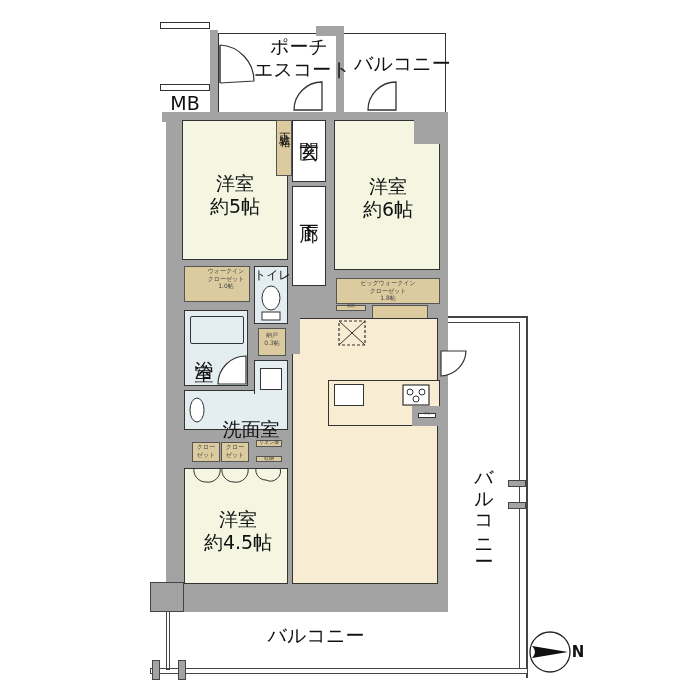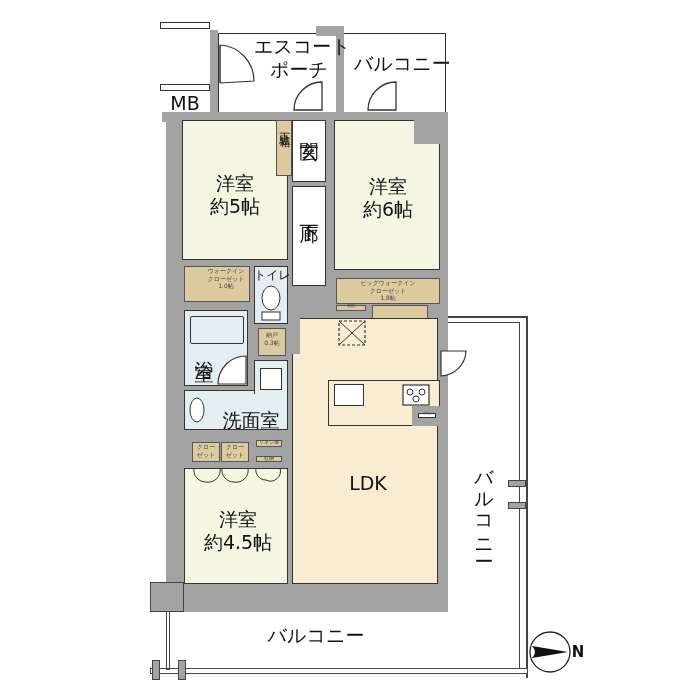--- a/index.html
+++ b/index.html
@@ -23,22 +23,22 @@
 
 <div class="abs" style="left:160px;top:22px;width:50px;height:7px;border:1.5px solid #333;background:#fff;"></div>
 <div class="abs" style="left:160px;top:84px;width:50px;height:7px;border:1.5px solid #333;background:#fff;"></div>
 <div class="abs wall" style="left:210px;top:30px;width:8px;height:82px;"></div>
 <div class="abs" style="left:218px;top:33px;width:120px;height:80px;border:1.5px solid #333;border-bottom:none;background:#fff;"></div>
 <div class="abs wall" style="left:316px;top:26px;width:22px;height:10px;"></div>
 <div class="abs wall" style="left:336px;top:26px;width:8px;height:90px;"></div>
 <div class="abs" style="left:344px;top:33px;width:102px;height:80px;border:1.5px solid #333;border-bottom:none;border-left:none;background:#fff;"></div>
 
 <div class="label big" style="left:254px;top:35px;width:90px;">
+  <div>ポーチ</div>
   <div>エスコート</div>
-  <div>ポーチ</div>
 </div>
 <div class="label big" style="left:354px;top:52px;width:90px;">バルコニー</div>
 <div class="label big" style="left:164px;top:92px;width:42px;">MB</div>
 
 <svg style="left:218px;top:45px;" width="36" height="42">
   <line x1="2" y1="0" x2="2" y2="38" stroke="#333" stroke-width="1.5"></line>
   <path d="M2,0 A36,36 0 0 1 36,36 L2,38" fill="none" stroke="#333" stroke-width="1.2"></path>
 </svg>
 <svg style="left:292px;top:80px;" width="32" height="34">
   <path d="M30,2 A28,28 0 0 0 2,30 L30,30 Z" fill="#fff" stroke="#333" stroke-width="1.3"></path>
@@ -109,21 +109,21 @@
   <div>納戸</div>
   <div>0.3帖</div>
 </div>
 
 <div class="abs room-blue" style="left:184px;top:390px;width:104px;height:40px;border:1.5px solid #333;"></div>
 <div class="abs room-blue" style="left:254px;top:360px;width:34px;height:34px;border:1.5px solid #333;border-bottom:none;"></div>
 <div class="abs" style="left:260px;top:368px;width:22px;height:22px;border:1.2px solid #333;background:#fff;"></div>
 <svg style="left:186px;top:394px;" width="22" height="32">
   <ellipse cx="11" cy="16" rx="7" ry="12" fill="#fff" stroke="#333" stroke-width="1"></ellipse>
 </svg>
-<div class="label big" style="left:214px;top:409px;width:74px;">洗面室</div>
+<div class="label big" style="left:214px;top:418px;width:74px;">洗面室</div>
 
 <div class="abs closet" style="left:192px;top:442px;width:28px;height:20px;"></div>
 <div class="label tiny" style="left:192px;top:443px;width:28px;">
   <div>クロー</div>
   <div>ゼット</div>
 </div>
 <div class="abs closet" style="left:221px;top:442px;width:28px;height:20px;"></div>
 <div class="label tiny" style="left:221px;top:443px;width:28px;">
   <div>クロー</div>
   <div>ゼット</div>
@@ -156,21 +156,20 @@
 <svg style="left:402px;top:384px;" width="28" height="22">
   <rect x="1" y="1" width="26" height="20" fill="#fff" stroke="#333" stroke-width="1.2"></rect>
   <circle cx="8" cy="8" r="3" fill="none" stroke="#333"></circle>
     <circle cx="20" cy="8" r="3" fill="none" stroke="#333"></circle>
   <circle cx="14" cy="15" r="3" fill="none" stroke="#333"></circle>
 </svg>
 <div class="abs wall" style="left:412px;top:406px;width:28px;height:20px;"></div>
 <div class="abs" style="left:418px;top:413px;width:18px;height:5px;background:#fff;border:1px solid #333;"></div>
 <div class="label" style="left:418px;top:412px;width:18px;font-size:4px;color:#555;">PS</div>
 <div class="label big" style="left:320px;top:472px;width:96px;">
-  <div>LDK</div>
 </div>
 <svg style="left:440px;top:350px;" width="36" height="30">
   <path d="M1,1 L1,26 A26,26 0 0 0 26,1 Z" fill="#fff" stroke="#333" stroke-width="1.2"></path>
 </svg>
 
 <div class="abs" style="left:448px;top:316px;width:80px;height:362px;border:2px solid #444;border-left:none;border-bottom:none;"></div>
 <div class="abs" style="left:448px;top:322px;width:72px;height:348px;border:1px solid #444;border-left:none;"></div>
 <div class="abs wall" style="left:508px;top:480px;width:18px;height:7px;border:1px solid #444;"></div>
 <div class="abs wall" style="left:508px;top:502px;width:18px;height:7px;border:1px solid #444;"></div>
 <div class="label vert big" style="left:470px;top:456px;width:26px;">バルコニー</div>

